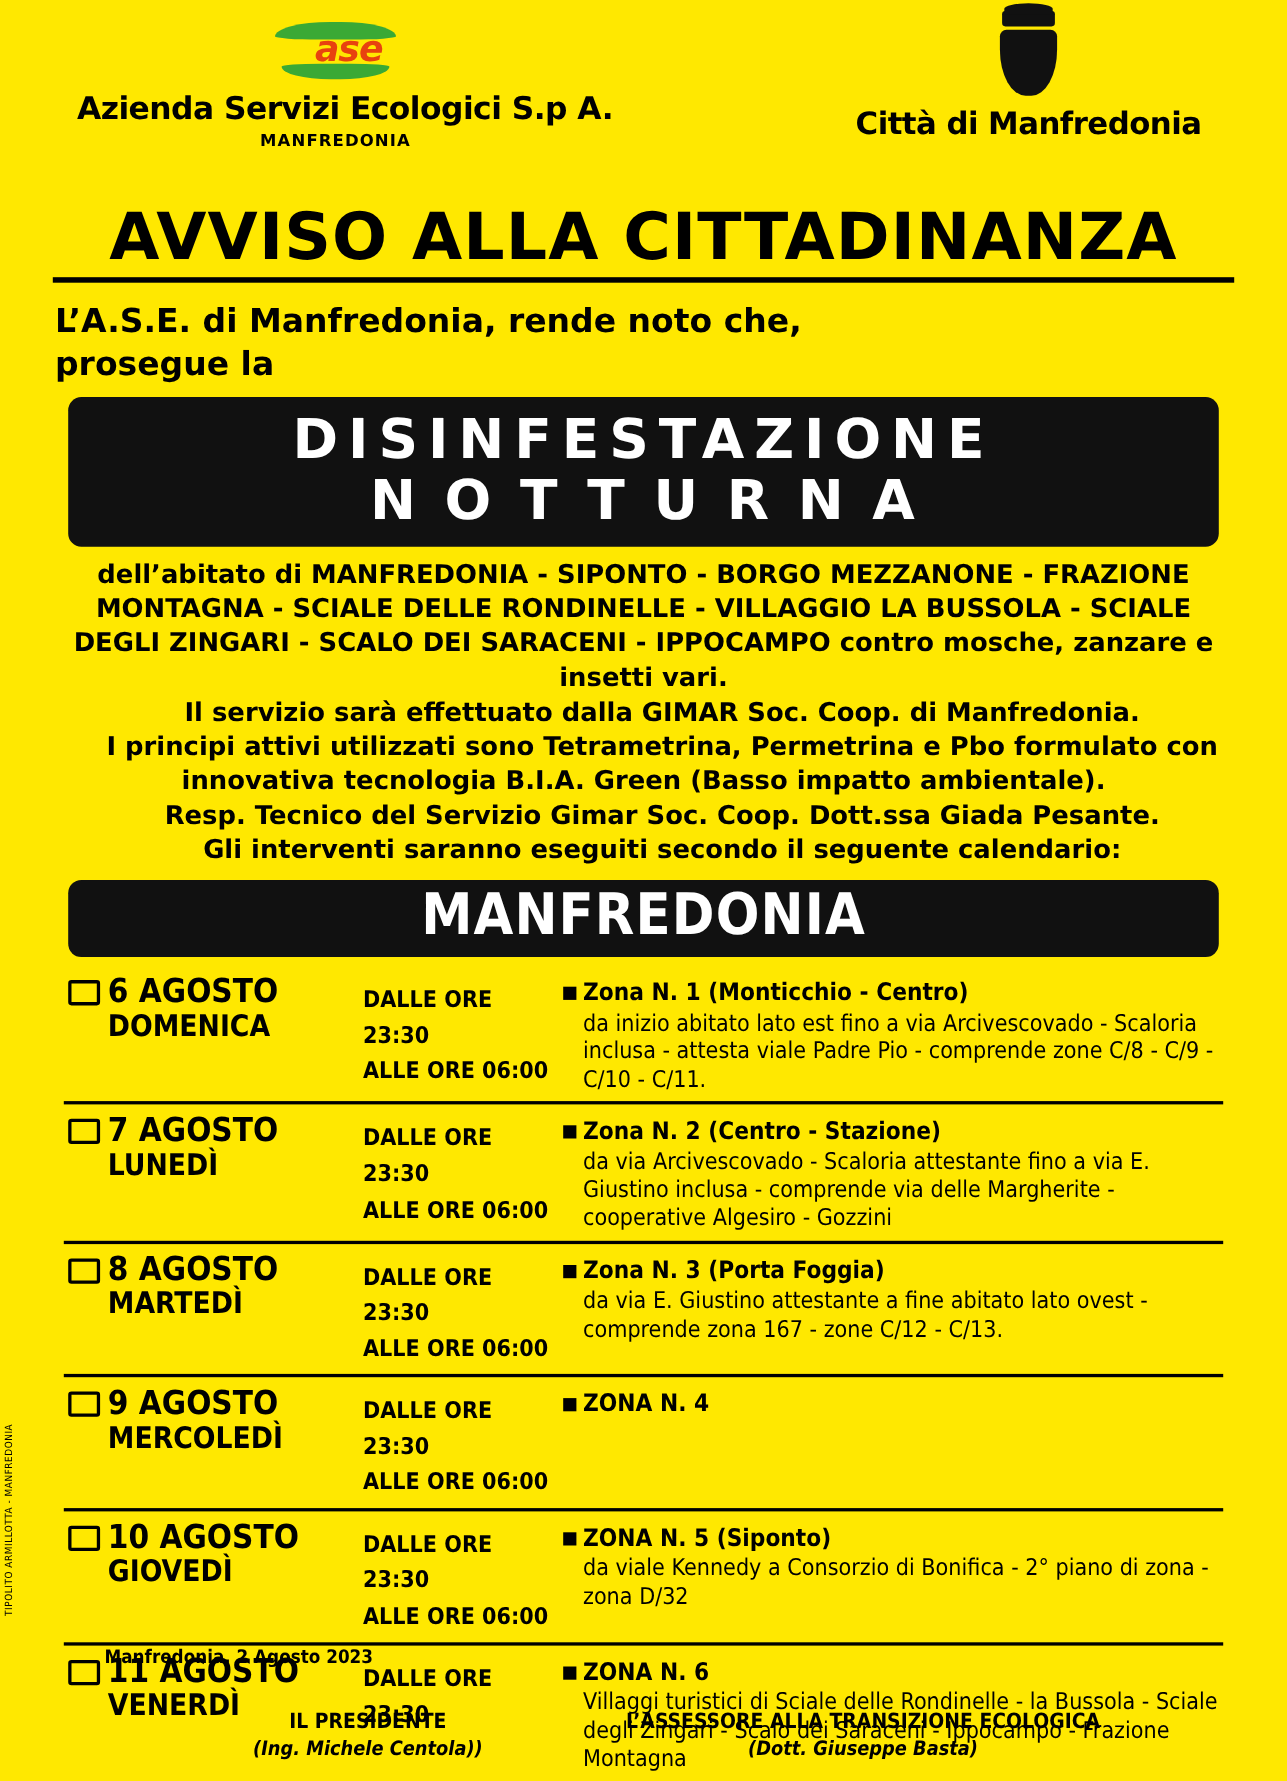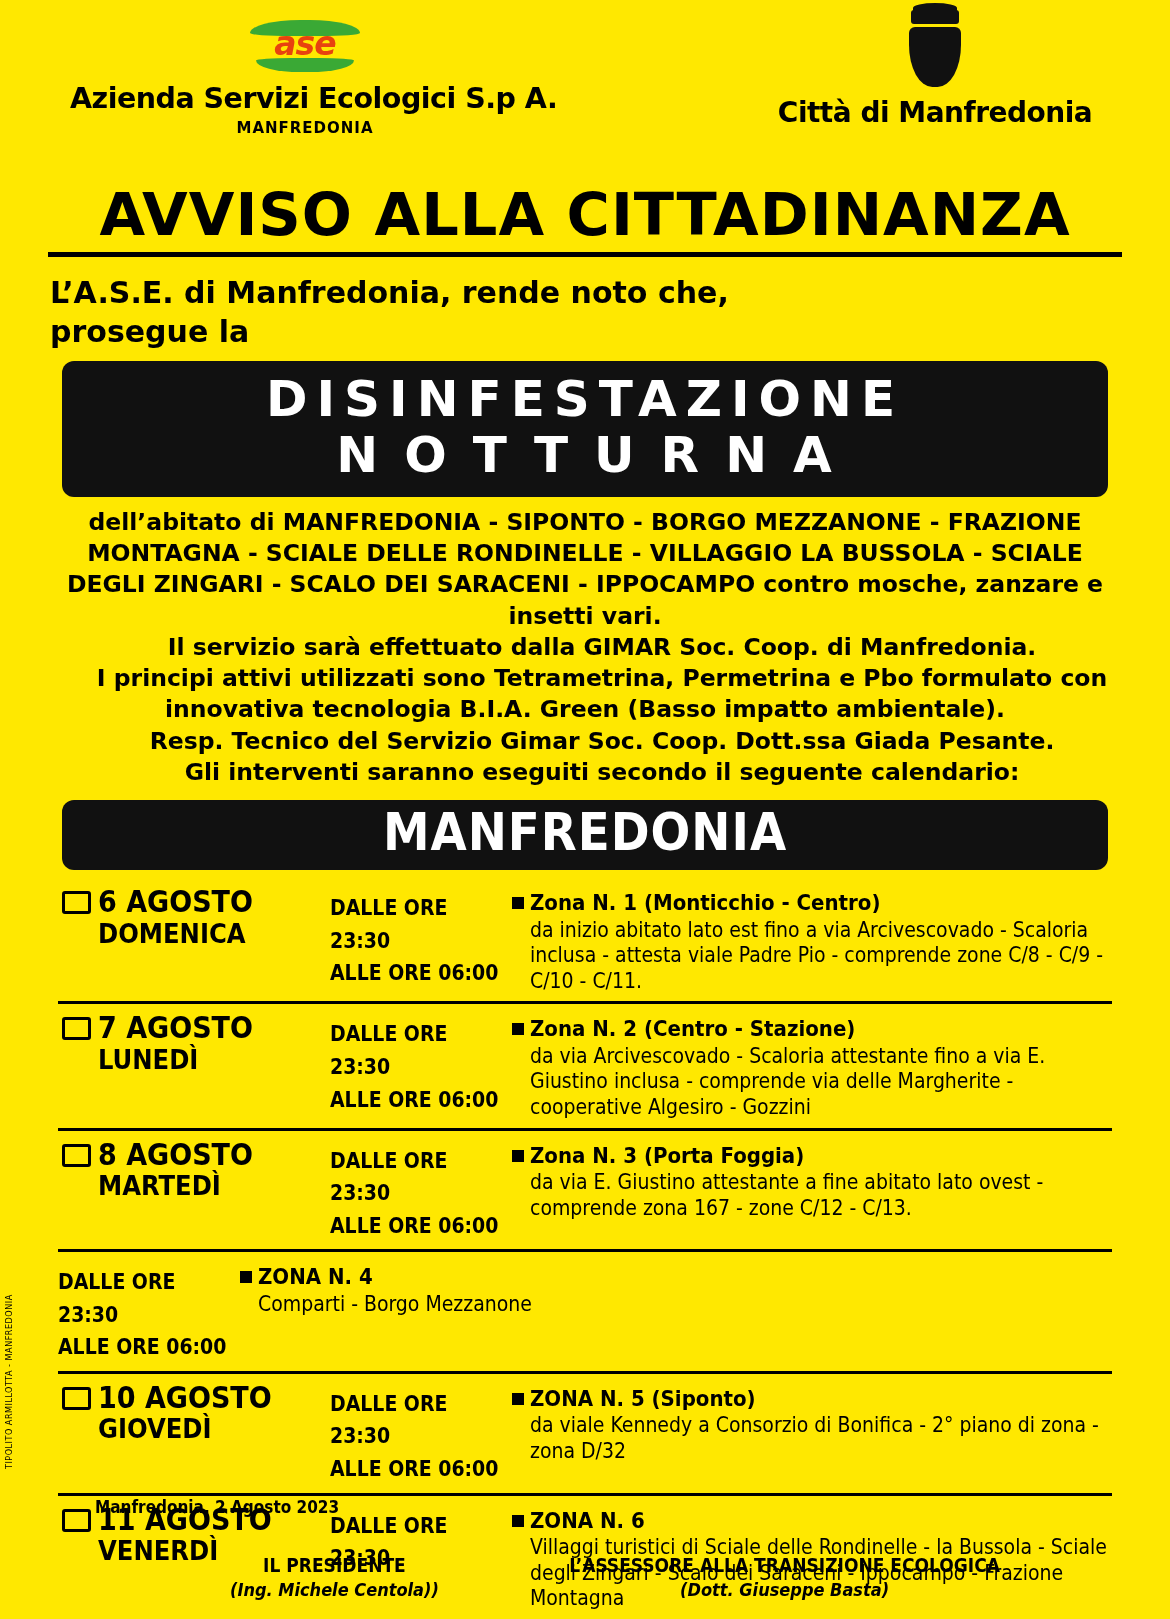--- a/index.html
+++ b/index.html
@@ -43,21 +43,21 @@
   }
   .ase-logo .swoosh-top {
     position: absolute;
     left: 4px; top: 2px;
     width: 110px; height: 16px;
     background: #3aa935;
     border-radius: 50% 50% 40% 40% / 90% 90% 20% 20%;
   }
   .ase-logo .word {
     position: absolute;
-    left: 0; top: 6px;
+    left: 12px; top: 6px;
     width: 118px;
     text-align: center;
     font-family: "DejaVu Sans", sans-serif;
     font-weight: bold;
     font-size: 33px;
     color: #e8420f;
     letter-spacing: -1px;
     font-style: italic;
   }
   .ase-logo .swoosh-bot {
@@ -403,28 +403,32 @@
         <div>ALLE ORE 06:00</div>
       </div>
       <div class="col-zone">
         <span class="bullet"></span>
         <div class="zone-title">Zona N. 3 (Porta Foggia)</div>
         <div class="zone-desc">da via E. Giustino attestante a fine abitato lato ovest - comprende zona 167 - zone C/12 - C/13.</div>
       </div>
     </div>
 
     <div class="row">
+      <div class="col-date">
+        <span class="checkbox"></span>
+        <div class="date-day">9 AGOSTO</div>
+        <div class="date-name">MERCOLEDÌ</div>
+      </div>
       <div class="col-time">
         <div>DALLE ORE 23:30</div>
         <div>ALLE ORE 06:00</div>
       </div>
       <div class="col-zone">
         <span class="bullet"></span>
         <div class="zone-title">ZONA N. 4</div>
-        <div class="zone-desc">Comparti - Borgo Mezzanone</div>
       </div>
     </div>
 
     <div class="row">
       <div class="col-date">
         <span class="checkbox"></span>
         <div class="date-day">10 AGOSTO</div>
         <div class="date-name">GIOVEDÌ</div>
       </div>
       <div class="col-time">

